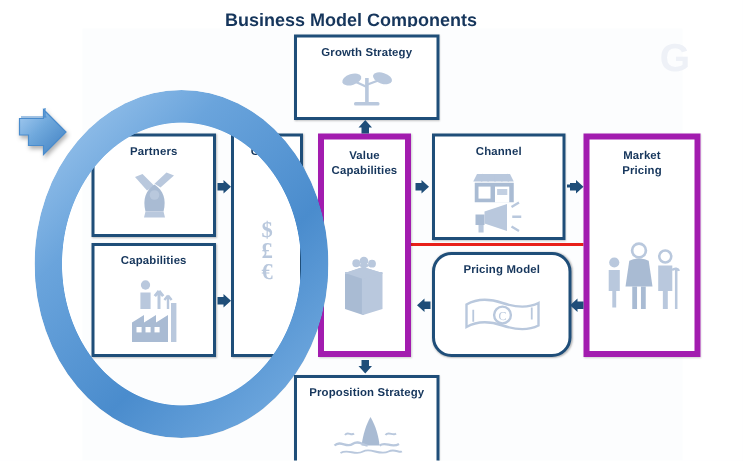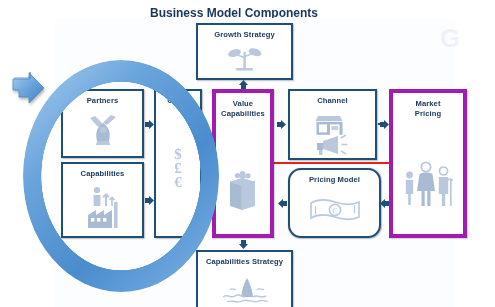--- a/index.html
+++ b/index.html
@@ -243,21 +243,21 @@
 
         <circle cx="42.5" cy="10" r="4" fill="none" stroke="#b9c8dd" stroke-width="1.7"></circle>
         <path class="gl" d="M37.8 16 h9.4 v17 h-3 v12 h-3.3 v-12 h-3.1 z"></path>
         <path class="gs" style="stroke-width:1.7" d="M49.8 19 L49.8 45"></path>
         <path class="gs" style="stroke-width:1.7" d="M47 19 C49 17.6 51 18 51.6 19.6"></path>
       </svg>
     </div>
   </div>
 
   <div class="box" id="box-competitive">
-    <div class="title">Capabilities Strategy</div>
+    <div class="title">Proposition Strategy</div>
     <div class="art">
       <svg width="56" height="30" viewBox="0 0 56 30" aria-hidden="true">
         <path class="gl2" d="M30 3 C33.5 9 35.5 16 36 22 L24 22 C25 15 27 8 30 3 Z"></path>
         <path class="gs" style="stroke-width:1.5" d="M6 22 C10 18 14 24 18 21 C22 18 25 22 28 22"></path>
         <path class="gs" style="stroke-width:1.5" d="M36 22 C40 19 44 24 49 21"></path>
         <path class="gs" style="stroke-width:1.3" d="M10 27 C15 24 20 29 25 26 C30 23 36 29 42 26 C46 24 49 27 51 26"></path>
         <path class="gs" style="stroke-width:1.3" d="M13 15 C15 12 17 16 19 14"></path>
         <path class="gs" style="stroke-width:1.3" d="M40 15 C42 12 45 16 47 14"></path>
       </svg>
     </div>

